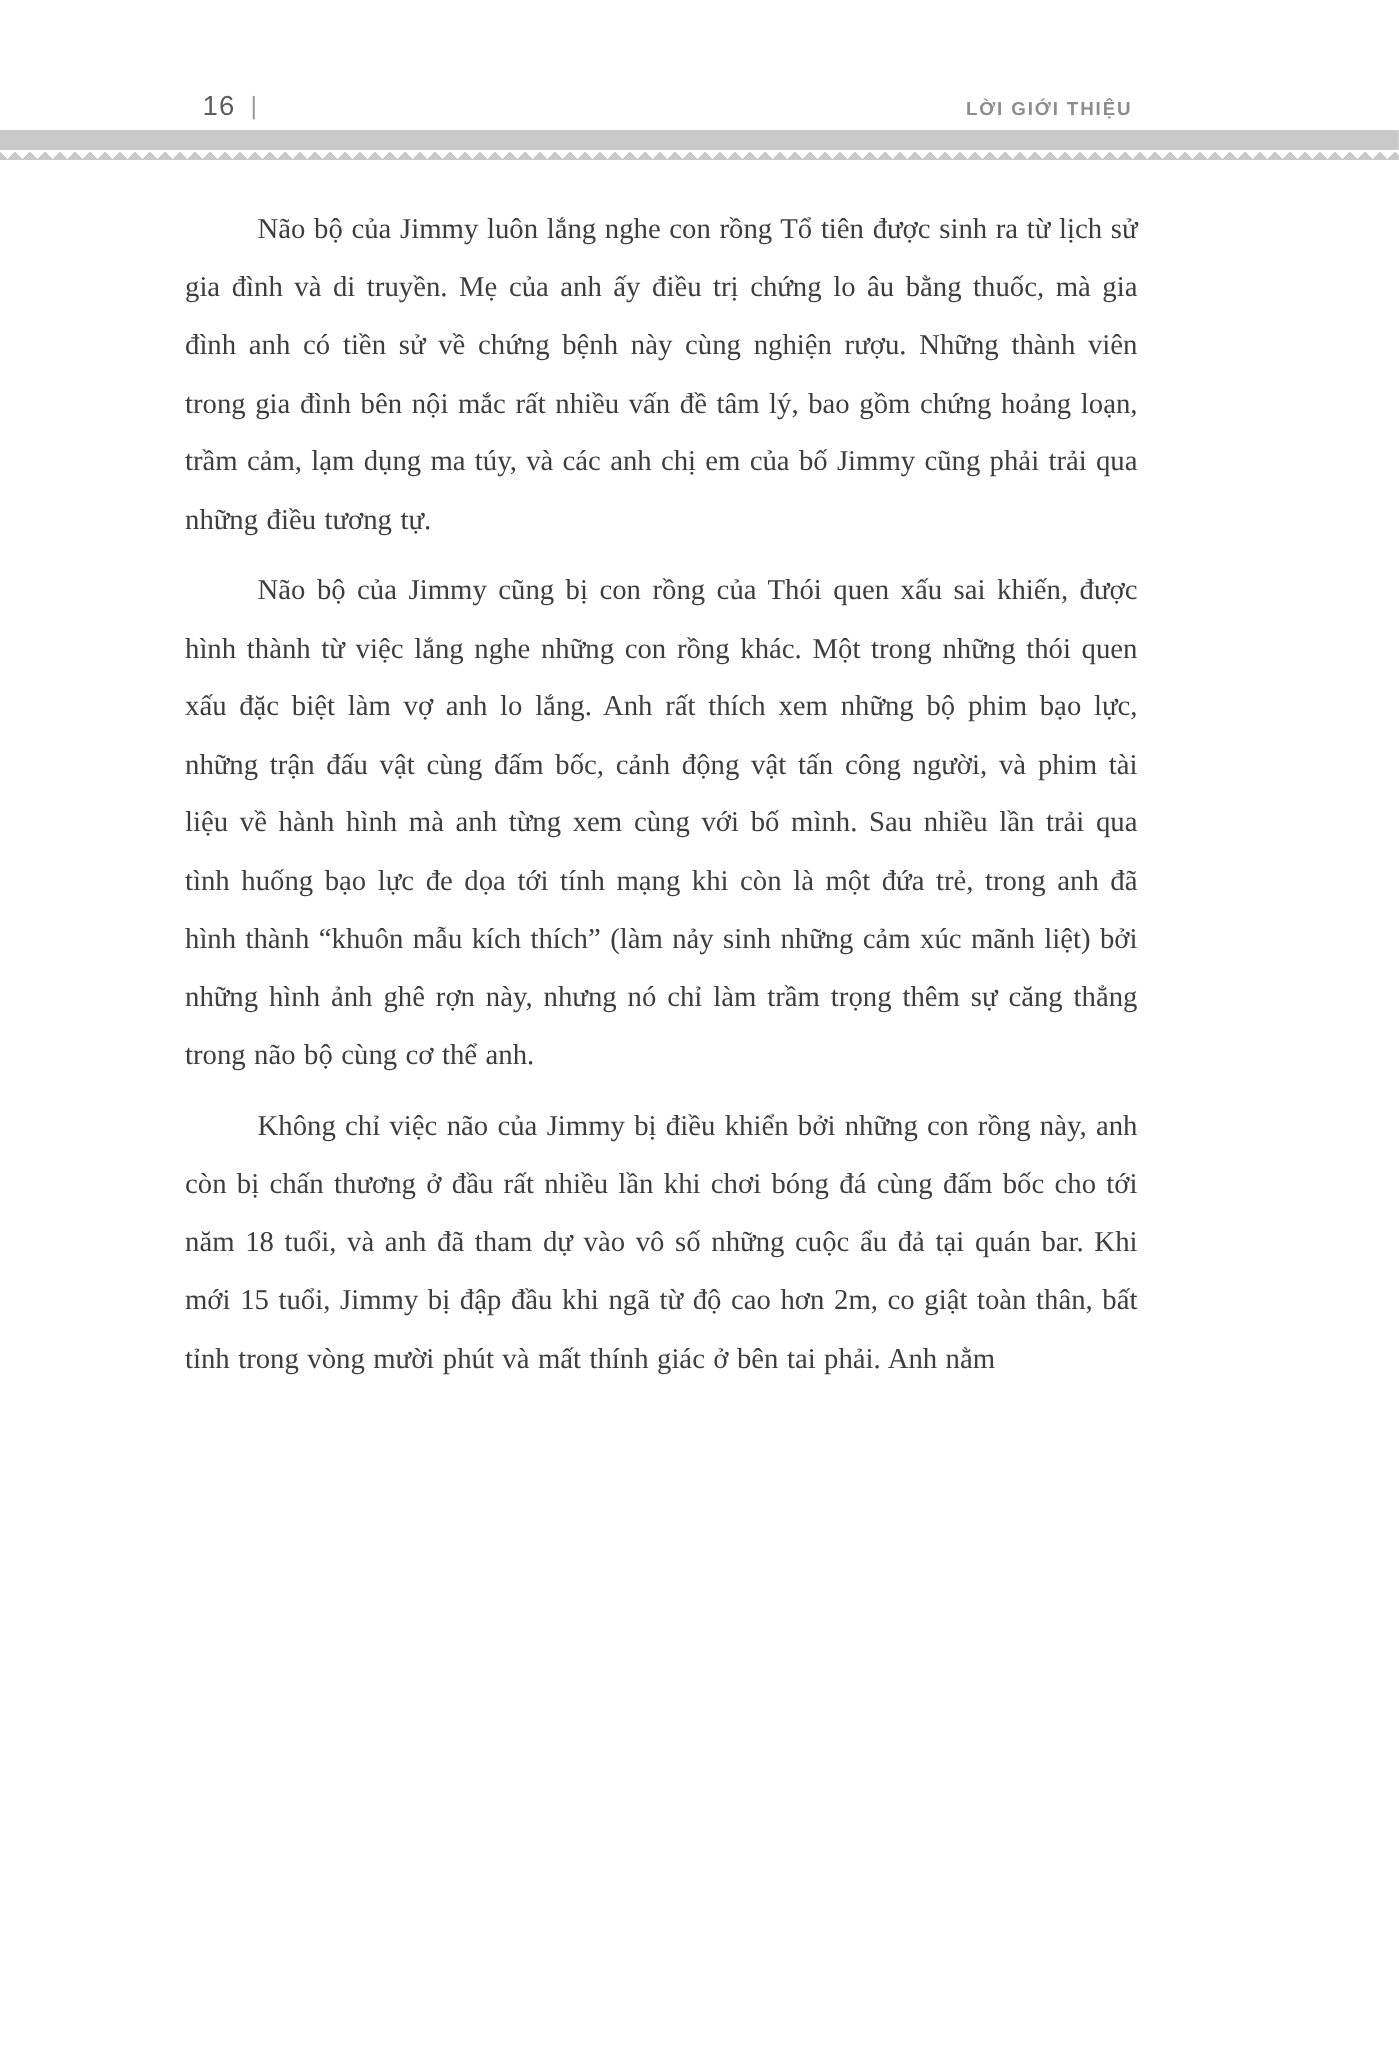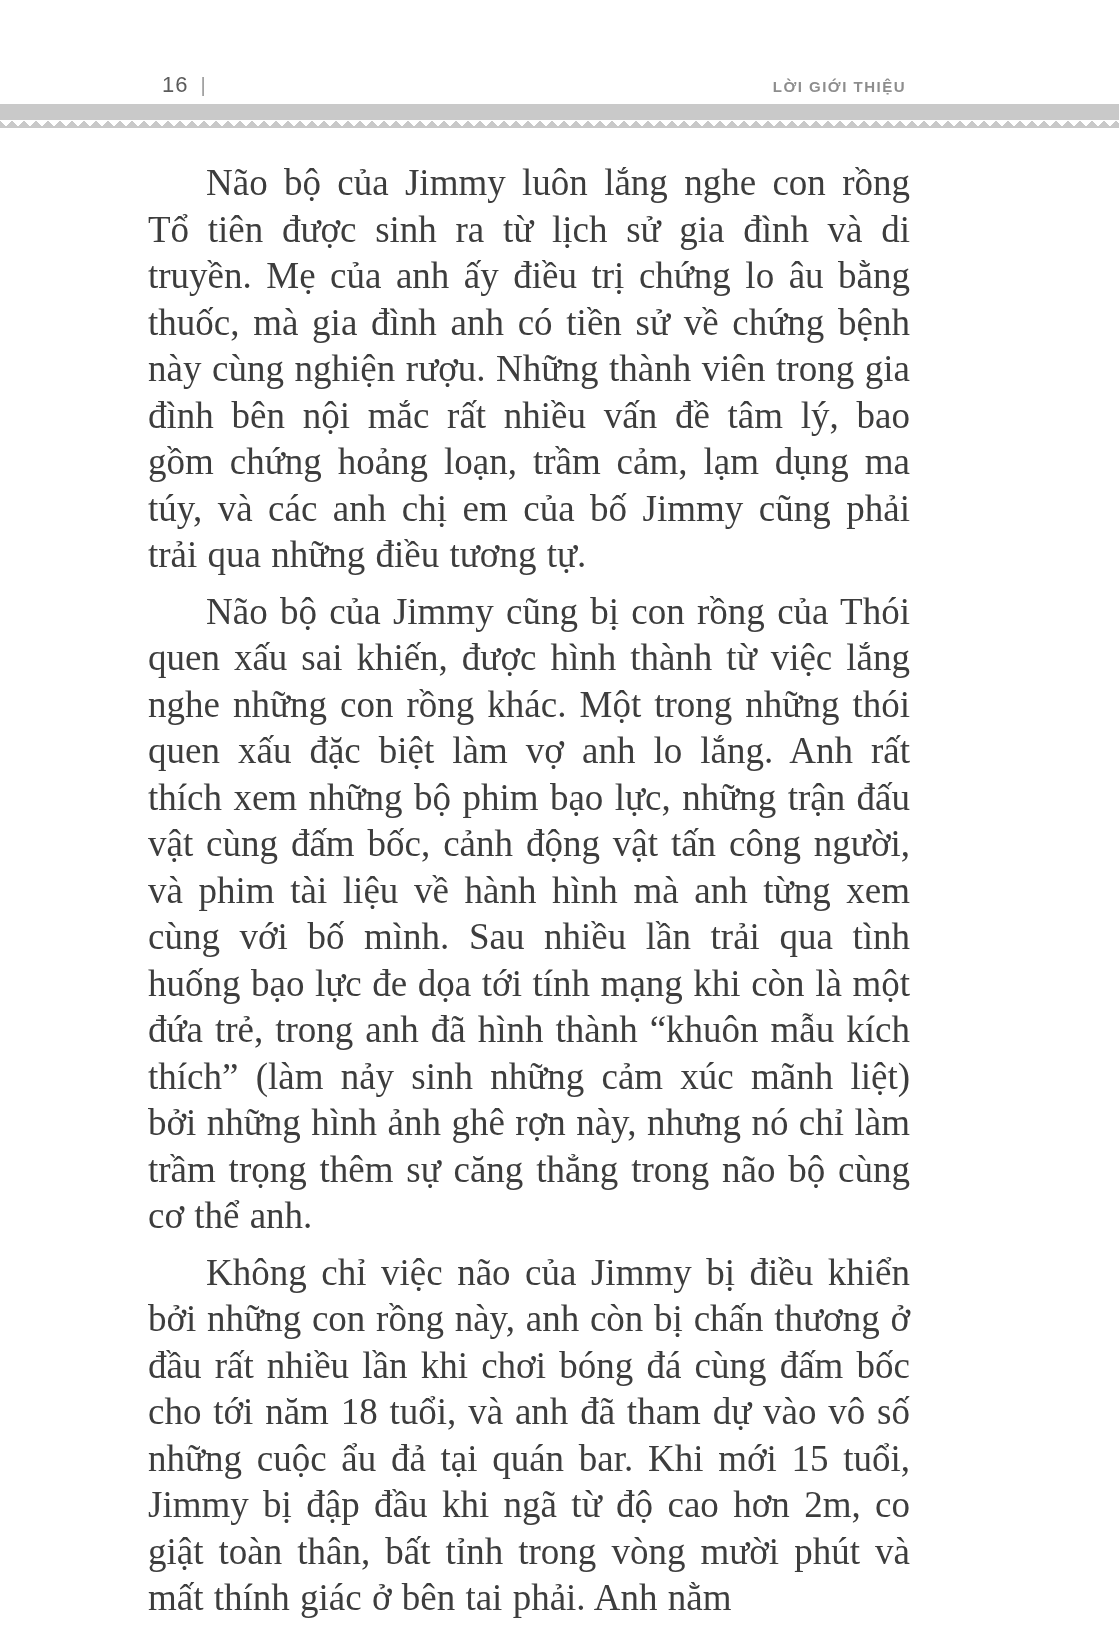--- a/index.html
+++ b/index.html
@@ -75,21 +75,21 @@
   
   .page-body {
     position: absolute;
     top: 160px;
     left: 148px;
     width: 762px;
     color: #3d3d3d;
   }
   .page-body p {
     margin: 0 0 10px 0;
-    font-size: 37px;
+    font-size: 23px;
     line-height: 46.5px;
     text-align: justify;
     text-indent: 58px;
     word-spacing: 1px;
   }
 </style>
 </head>
 <body>
 
 <div class="running-header">

